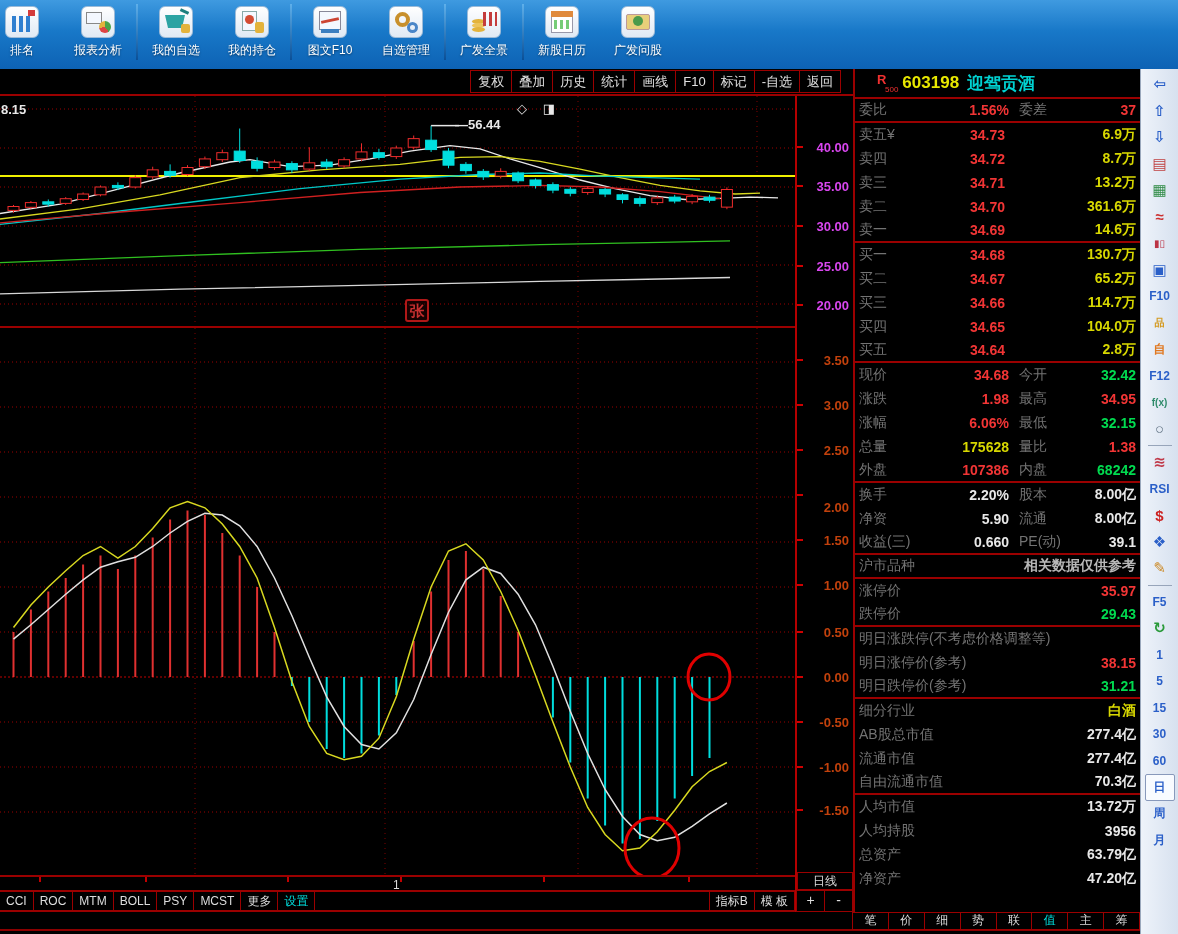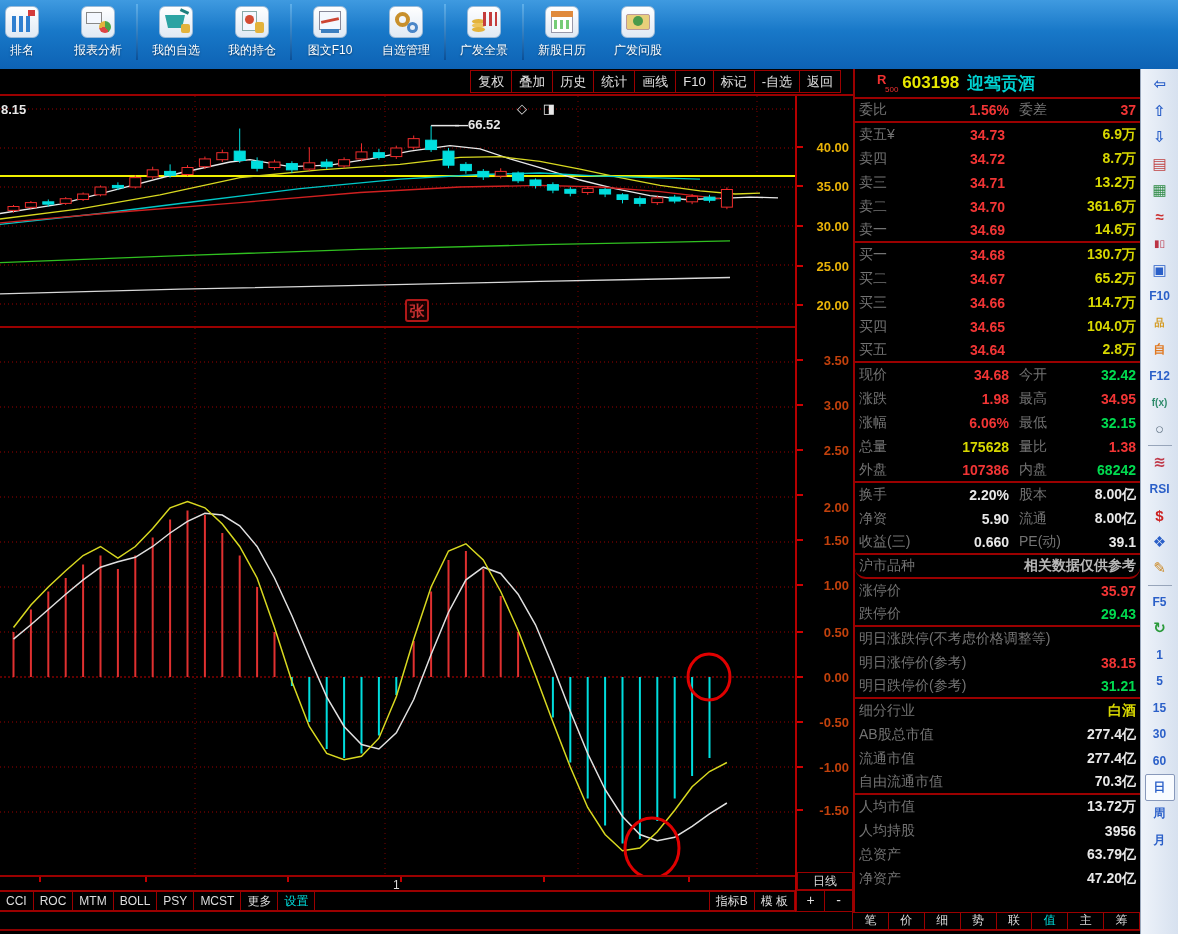--- a/index.html
+++ b/index.html
@@ -79,21 +79,21 @@
     display:flex; align-items:stretch; }
   .ind-cell { line-height:18px; padding:0 6px; font-size:12px; color:#ddd;
     border-right:1px solid #9b0000; border-left:1px solid #9b0000; margin-left:-1px; white-space:nowrap; }
   .ind-cell.cyan { color:#00e0e0; }
   .ind-spacer { flex:1; }
   #bottomline { left:0; top:929px; width:1140px; height:2px; background:#8b0000; }
 
   
   #scalecol { left:797px; top:96px; width:56px; height:816px; background:#000; }
   .ax-lab { position:absolute; right:4px; font-size:13px; font-weight:bold; transform:translateY(-50%); }
-  .ax-gray { color:#eab308; } .ax-red { color:#c2410c; }
+  .ax-gray { color:#d946ef; } .ax-red { color:#c2410c; }
   .ax-tick { position:absolute; left:0; width:6px; height:2px; background:#d00000; transform:translateY(-50%); }
   #dayline { position:absolute; left:797px; top:872px; width:56px; height:18px;
     border:1px solid #9b0000; color:#ddd; font-size:12px; text-align:center; line-height:16px; background:#000; }
   #plusminus { position:absolute; left:797px; top:890px; width:56px; height:22px; display:flex; }
   #plusminus div { flex:1; border:1px solid #9b0000; margin-left:-1px; color:#ddd;
     font-size:14px; text-align:center; line-height:18px; background:#000; }
 
   
   #quote { left:853px; top:69px; width:287px; height:861px; background:#000;
     border-left:2px solid #9b0000; overflow:hidden; }
@@ -391,21 +391,21 @@
         <polyline points="13.5,311.2 30.9,296.8 48.3,281.5 65.69999999999999,266.2 83.1,251.8 100.5,239.2 117.89999999999999,233.8 135.29999999999998,229.3 152.7,218.5 170.1,205.0 187.5,193.3 204.89999999999998,185.2 222.29999999999998,187.0 239.7,197.8 257.09999999999997,218.5 274.5,250.0 291.9,287.8 309.29999999999995,329.2 326.7,368.8 344.09999999999997,398.5 361.5,416.5 378.9,421.0 396.29999999999995,404.8 413.7,371.5 431.09999999999997,326.5 448.49999999999994,284.2 465.9,251.8 483.29999999999995,239.2 500.69999999999993,245.5 518.0999999999999,266.2 535.5,296.8 552.9,338.2 570.3,383.2 587.6999999999999,425.5 605.0999999999999,461.5 622.5,488.5 639.9,506.5 657.3,512.8 674.6999999999999,509.2 692.0999999999999,498.4 709.5,485.8 726.9,475.0" fill="none" stroke="#e0e0e0" stroke-width="1.5"></polyline>
         <polyline points="13.5,299.5 30.9,277.0 48.3,259.0 65.69999999999999,242.8 83.1,227.5 100.5,218.5 117.89999999999999,230.2 135.29999999999998,218.5 152.7,200.5 170.1,179.8 187.5,173.5 204.89999999999998,179.8 222.29999999999998,196.0 239.7,218.5 257.09999999999997,250.0 274.5,299.5 291.9,353.5 309.29999999999995,398.5 326.7,425.5 344.09999999999997,431.8 361.5,428.2 378.9,410.2 396.29999999999995,368.8 413.7,311.2 431.09999999999997,259.0 448.49999999999994,223.0 465.9,215.8 483.29999999999995,232.0 500.69999999999993,263.5 518.0999999999999,302.2 535.5,347.2 552.9,394.0 570.3,439.0 587.6999999999999,479.5 605.0999999999999,506.5 622.5,522.7 639.9,520.0 657.3,503.8 674.6999999999999,482.2 692.0999999999999,458.8 709.5,443.5 726.9,434.5" fill="none" stroke="#d8d820" stroke-width="1.5"></polyline>
         <ellipse cx="709" cy="349" rx="21" ry="23" fill="none" stroke="#e00000" stroke-width="3"></ellipse>
         <ellipse cx="652" cy="520" rx="27" ry="30" fill="none" stroke="#e00000" stroke-width="3"></ellipse>
       </svg>
     </div>
   <div id="chart-divider" class="abs"></div>
   <div id="chart-rborder" class="abs"></div>
 
   <div class="ov-label" style="left:1px; top:102px;">8.15</div>
-  <div class="ov-label" id="high-anno" style="left:455px; top:117px;">—66.52</div>
+  <div class="ov-label" id="high-anno" style="left:455px; top:117px;">—56.44</div>
   <div id="seal" class="abs">张</div>
   <div id="mini-icons" class="abs">◇ ◨</div>
 
   <div id="xaxis" class="abs">
       <div class="tick" style="left: 39px;"></div>
       <div class="tick" style="left: 145px;"></div>
       <div class="tick" style="left: 287px;"></div>
       <div class="tick" style="left: 400px;"></div>
       <div class="tick" style="left: 543px;"></div>
       <div class="tick" style="left: 688px;"></div>
@@ -573,21 +573,21 @@
           <span class="pair-v1 c-white">5.90</span>
           <span class="lab pair-l2">流通</span>
           <span class="pair-v2 c-white">8.00亿</span>
         </div>
         <div class="q-row" style="border-bottom: 2px solid rgb(155, 0, 0);">
           <span class="lab pair-l1">收益(三)</span>
           <span class="pair-v1 c-white">0.660</span>
           <span class="lab pair-l2">PE(动)</span>
           <span class="pair-v2 c-white">39.1</span>
         </div>
-        <div class="q-row" style="border-bottom: 2px solid rgb(155, 0, 0); border-radius: 11px;">
+        <div class="q-row" style="border-bottom: 2px solid rgb(155, 0, 0);">
           <span class="lab full-lab c-gray">沪市品种</span>
           <span class="full-val c-gray">相关数据仅供参考</span>
         </div>
         <div class="q-row">
           <span class="lab full-lab">涨停价</span>
           <span class="full-val c-red">35.97</span>
         </div>
         <div class="q-row" style="border-bottom: 2px solid rgb(155, 0, 0);">
           <span class="lab full-lab">跌停价</span>
           <span class="full-val c-green">29.43</span>

